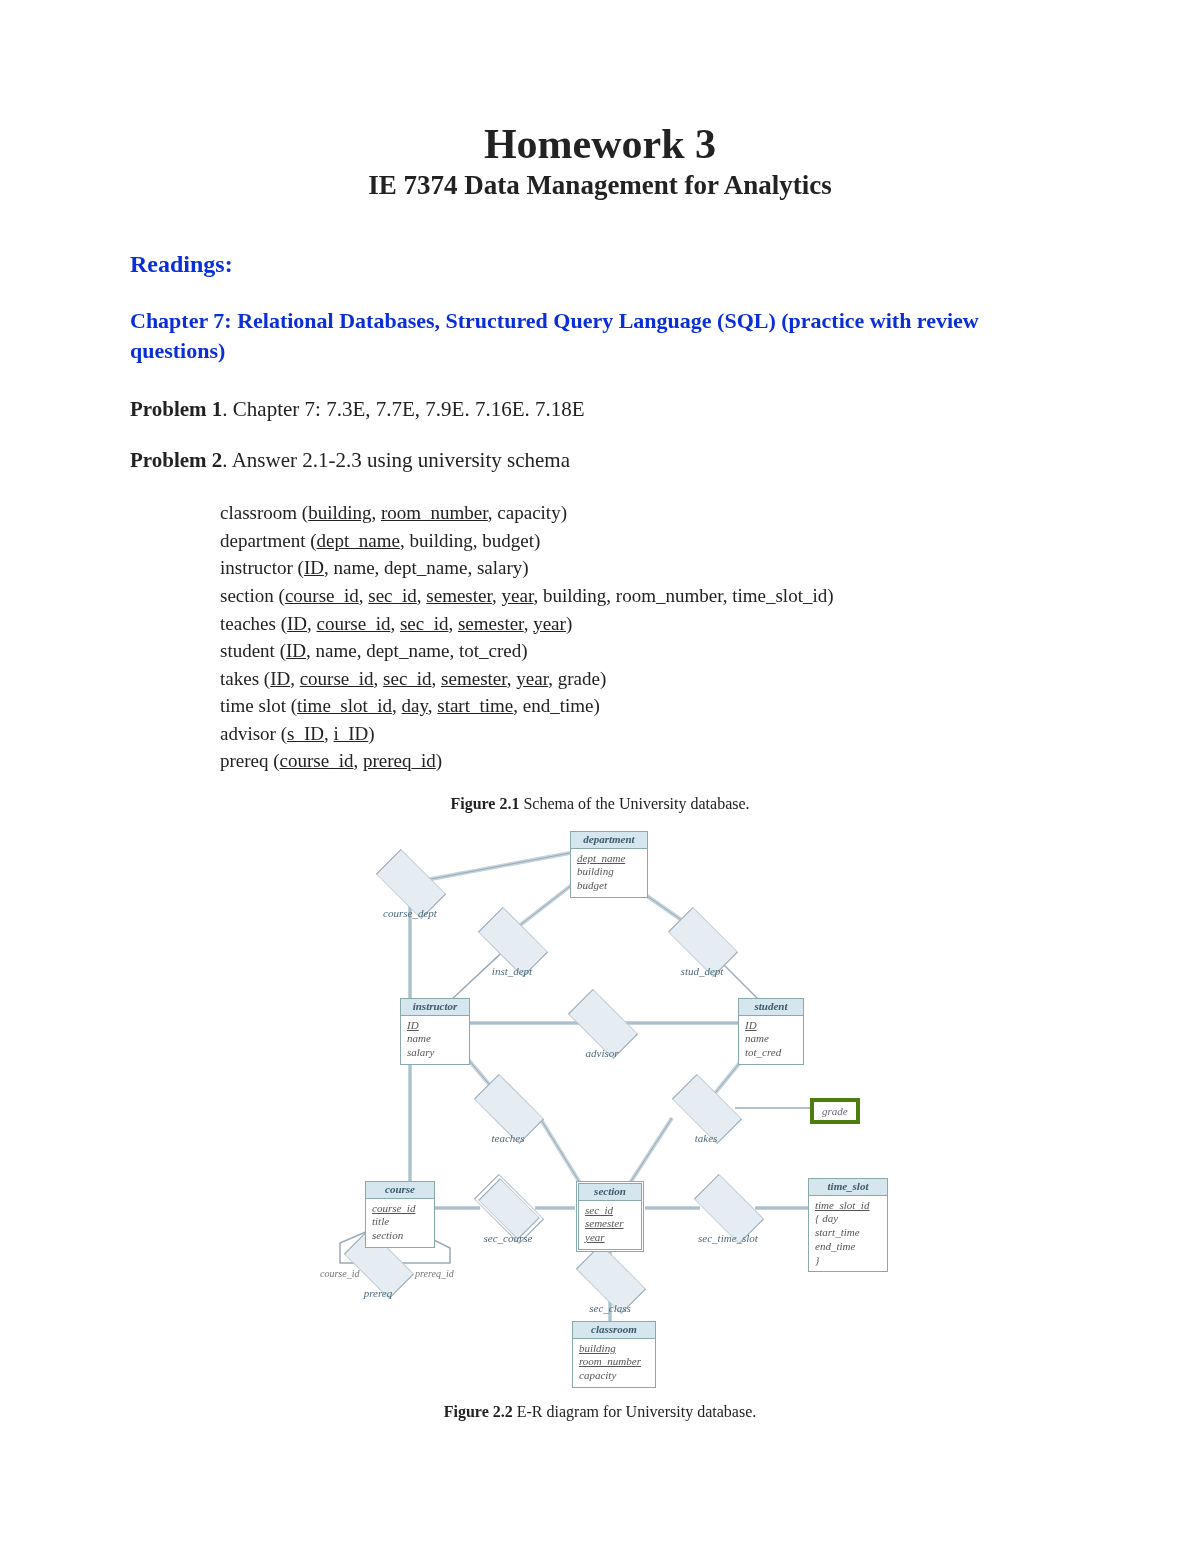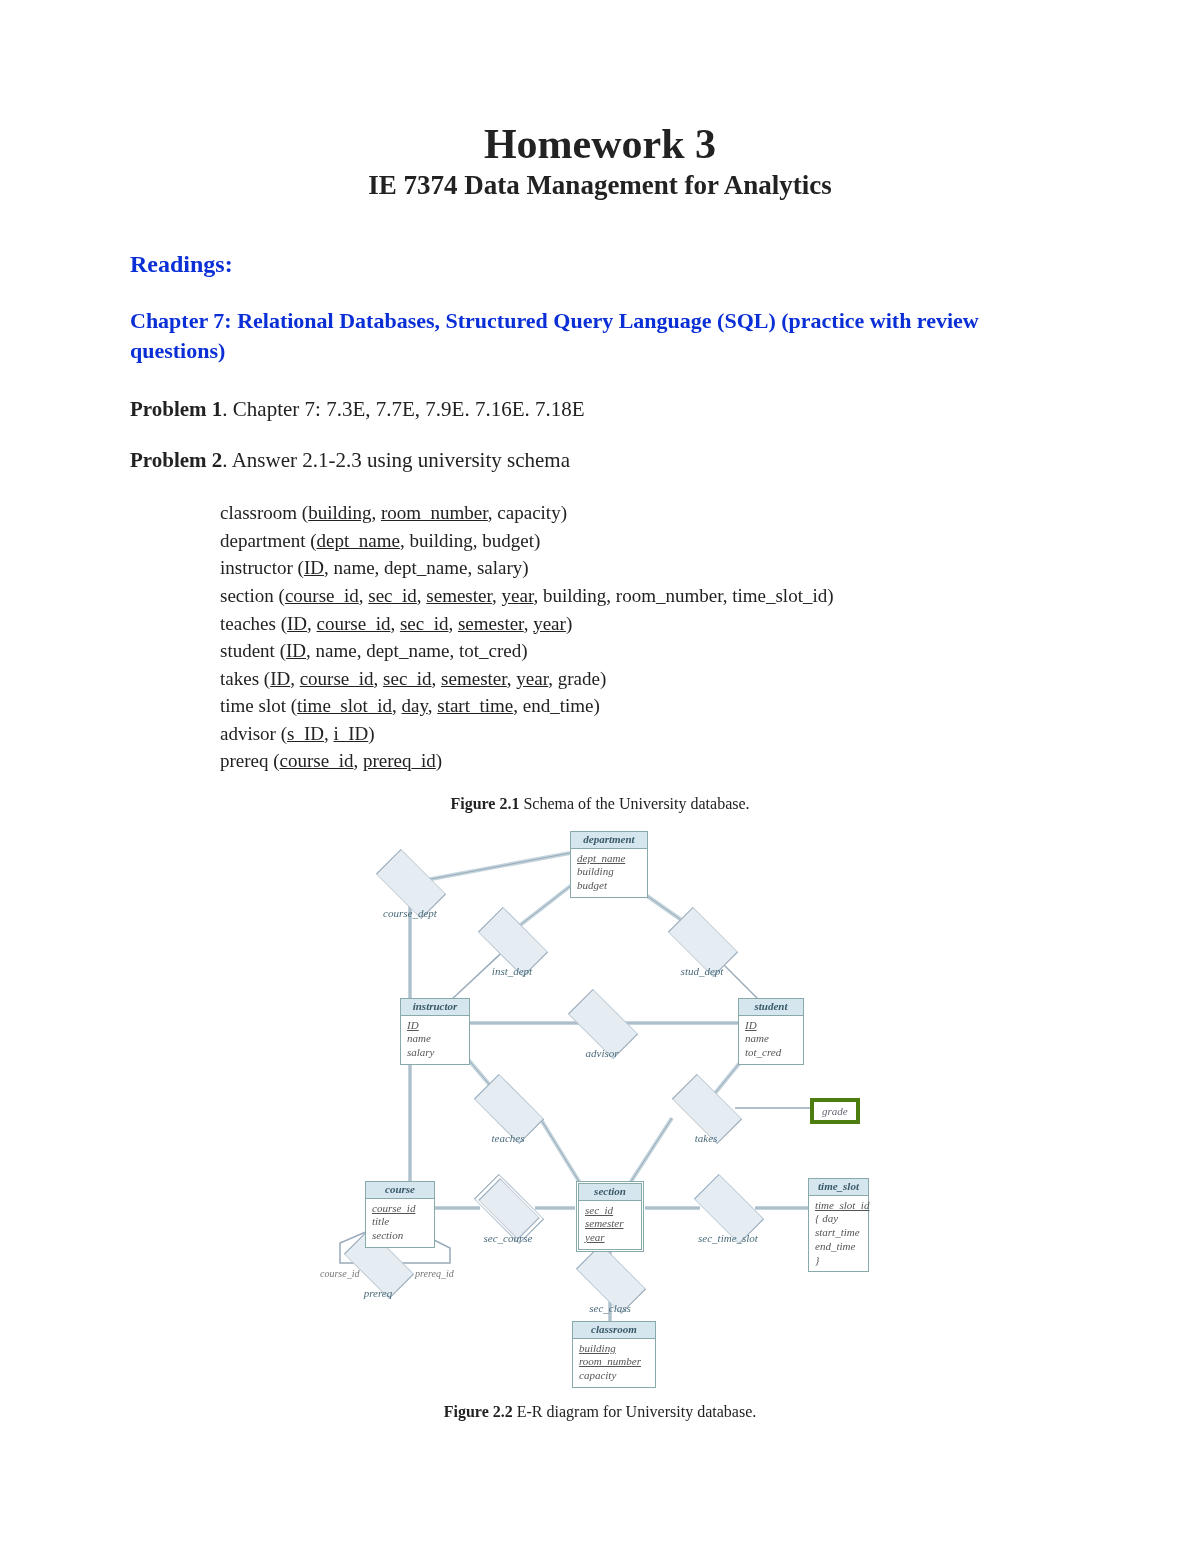--- a/index.html
+++ b/index.html
@@ -322,21 +322,21 @@
 
     <div class="entity" style="left:296px; top:358px; width:68px; border:3px double #8aa;">
       <div class="ehead">section</div>
       <div class="ebody">
         <div class="pk">sec_id</div>
         <div class="pk">semester</div>
         <div class="pk">year</div>
       </div>
     </div>
 
-    <div class="entity" style="left:528px; top:355px; width:61px;">
+    <div class="entity" style="left:528px; top:355px; width:80px;">
       <div class="ehead">time_slot</div>
       <div class="ebody">
         <div class="pk">time_slot_id</div>
         <div>{ day</div>
         <div>  start_time</div>
         <div>  end_time</div>
         <div>}</div>
       </div>
     </div>
 

